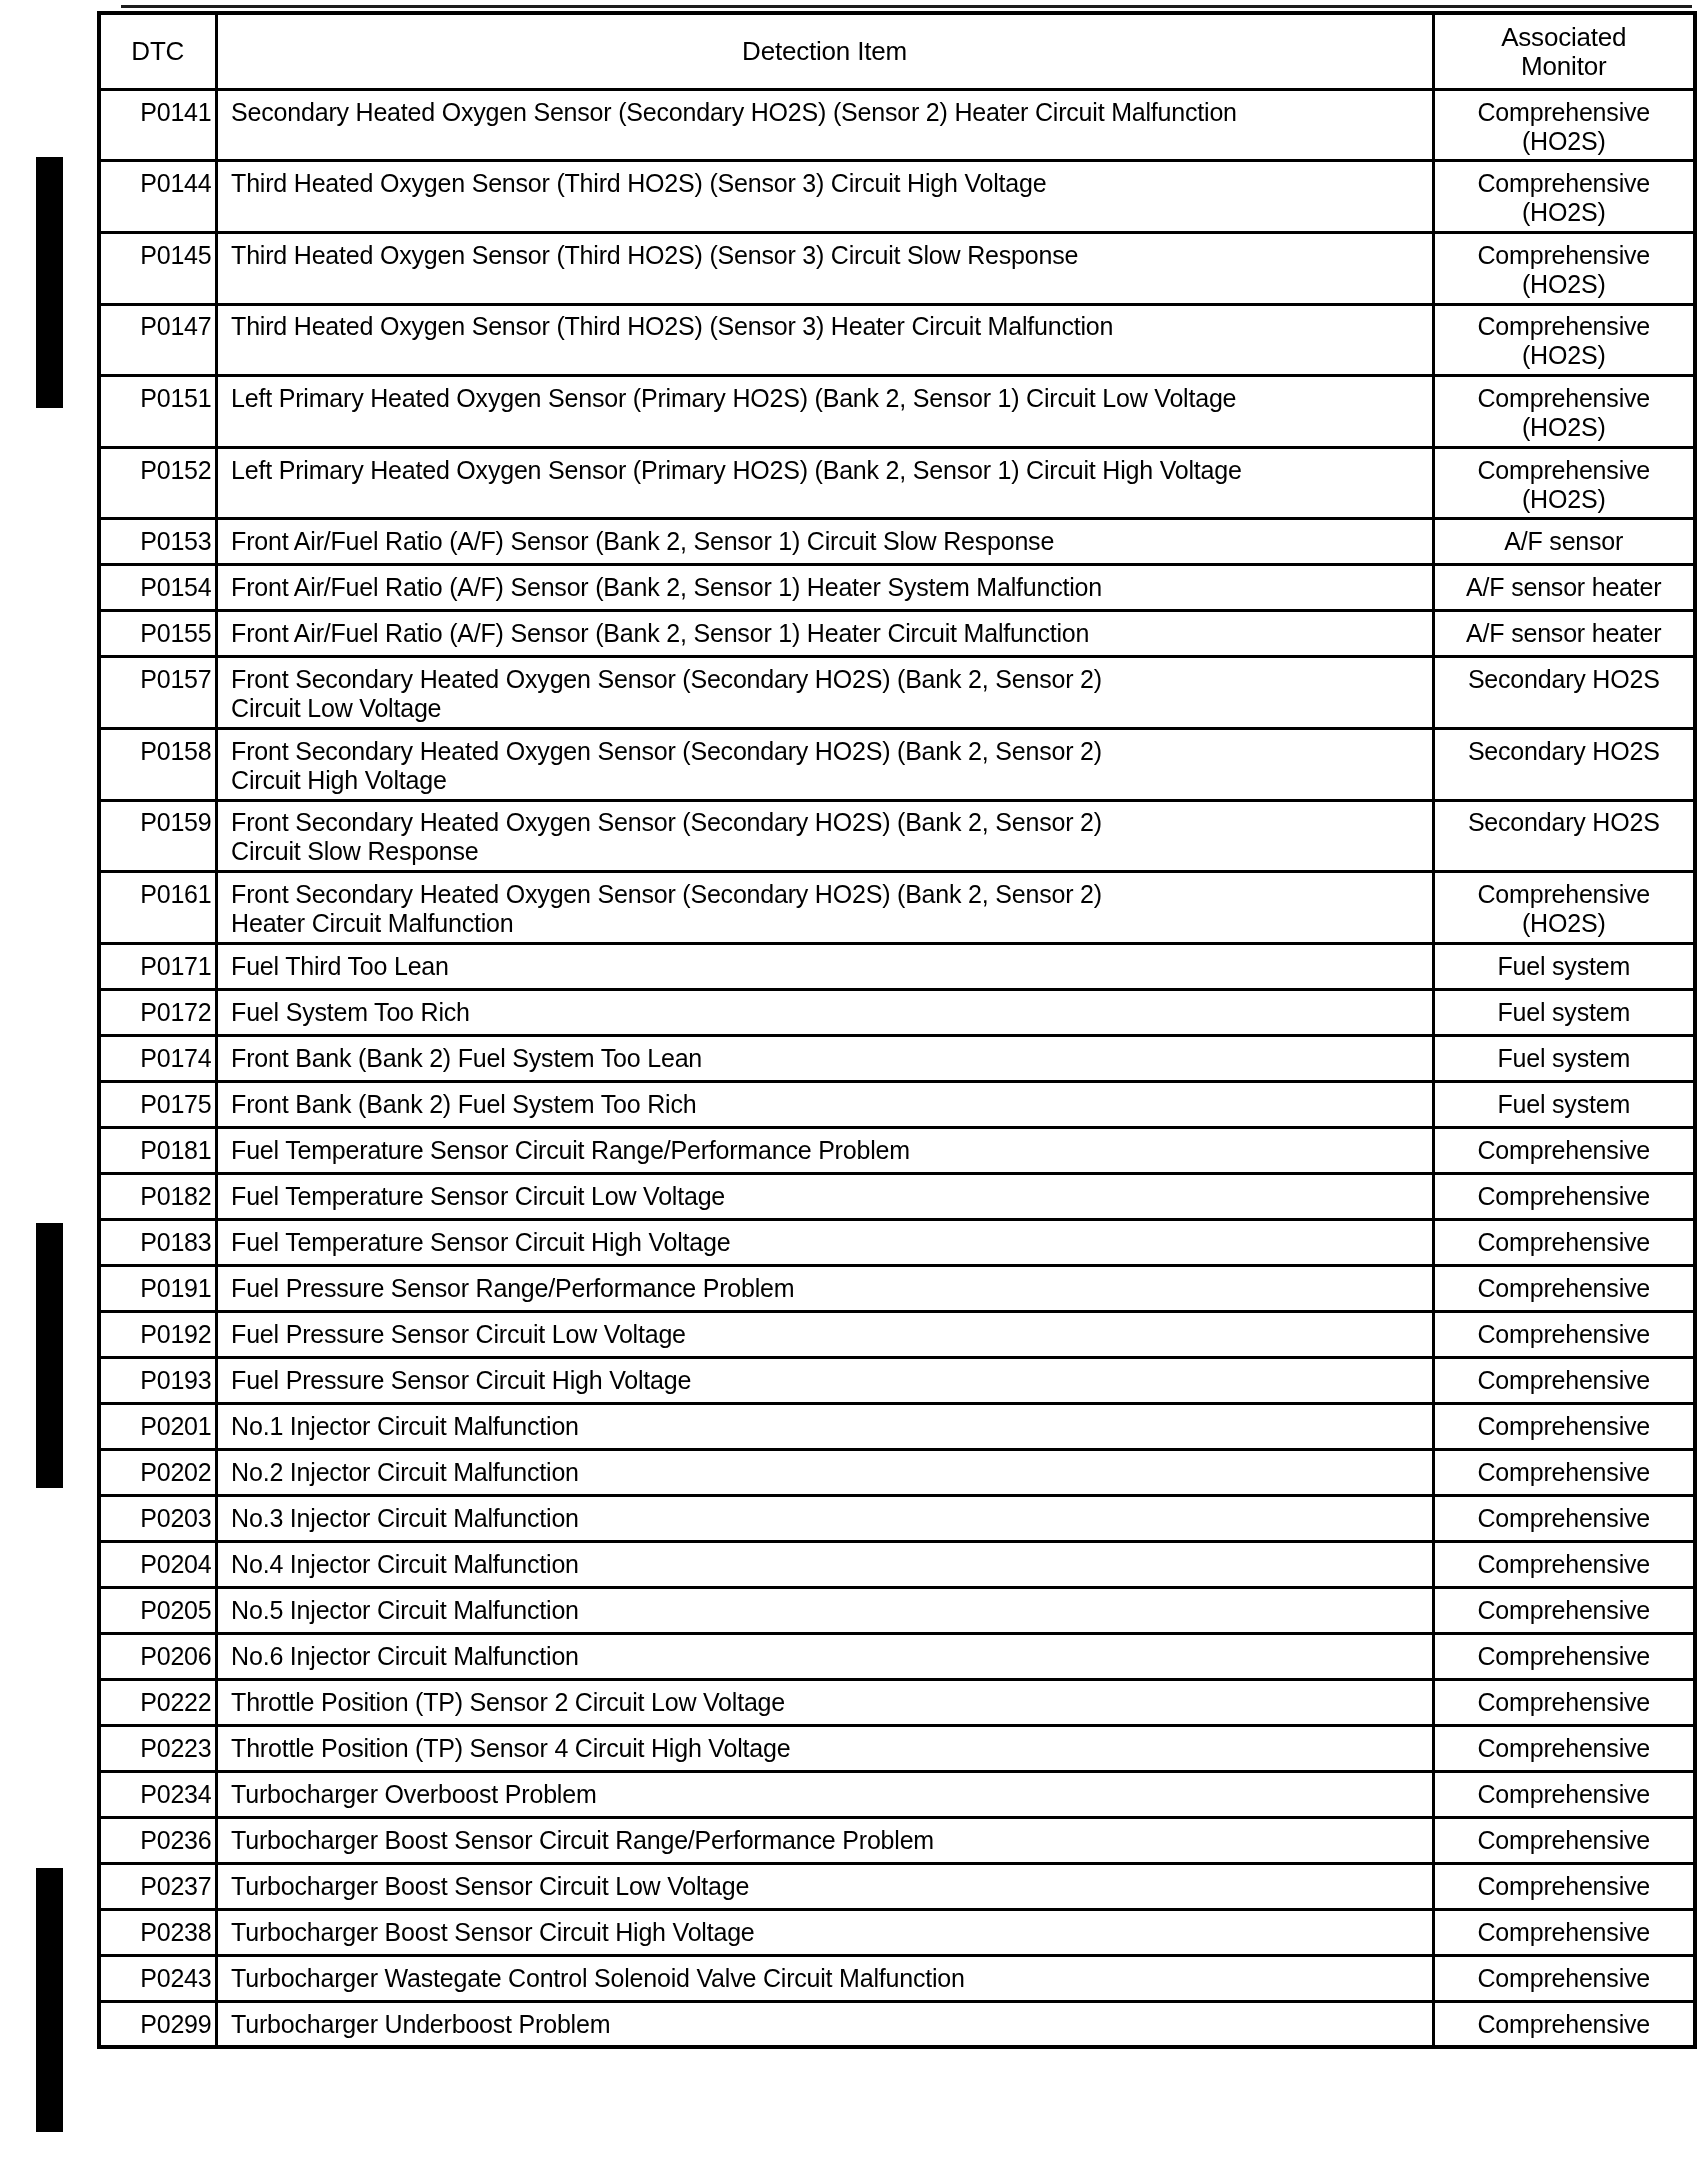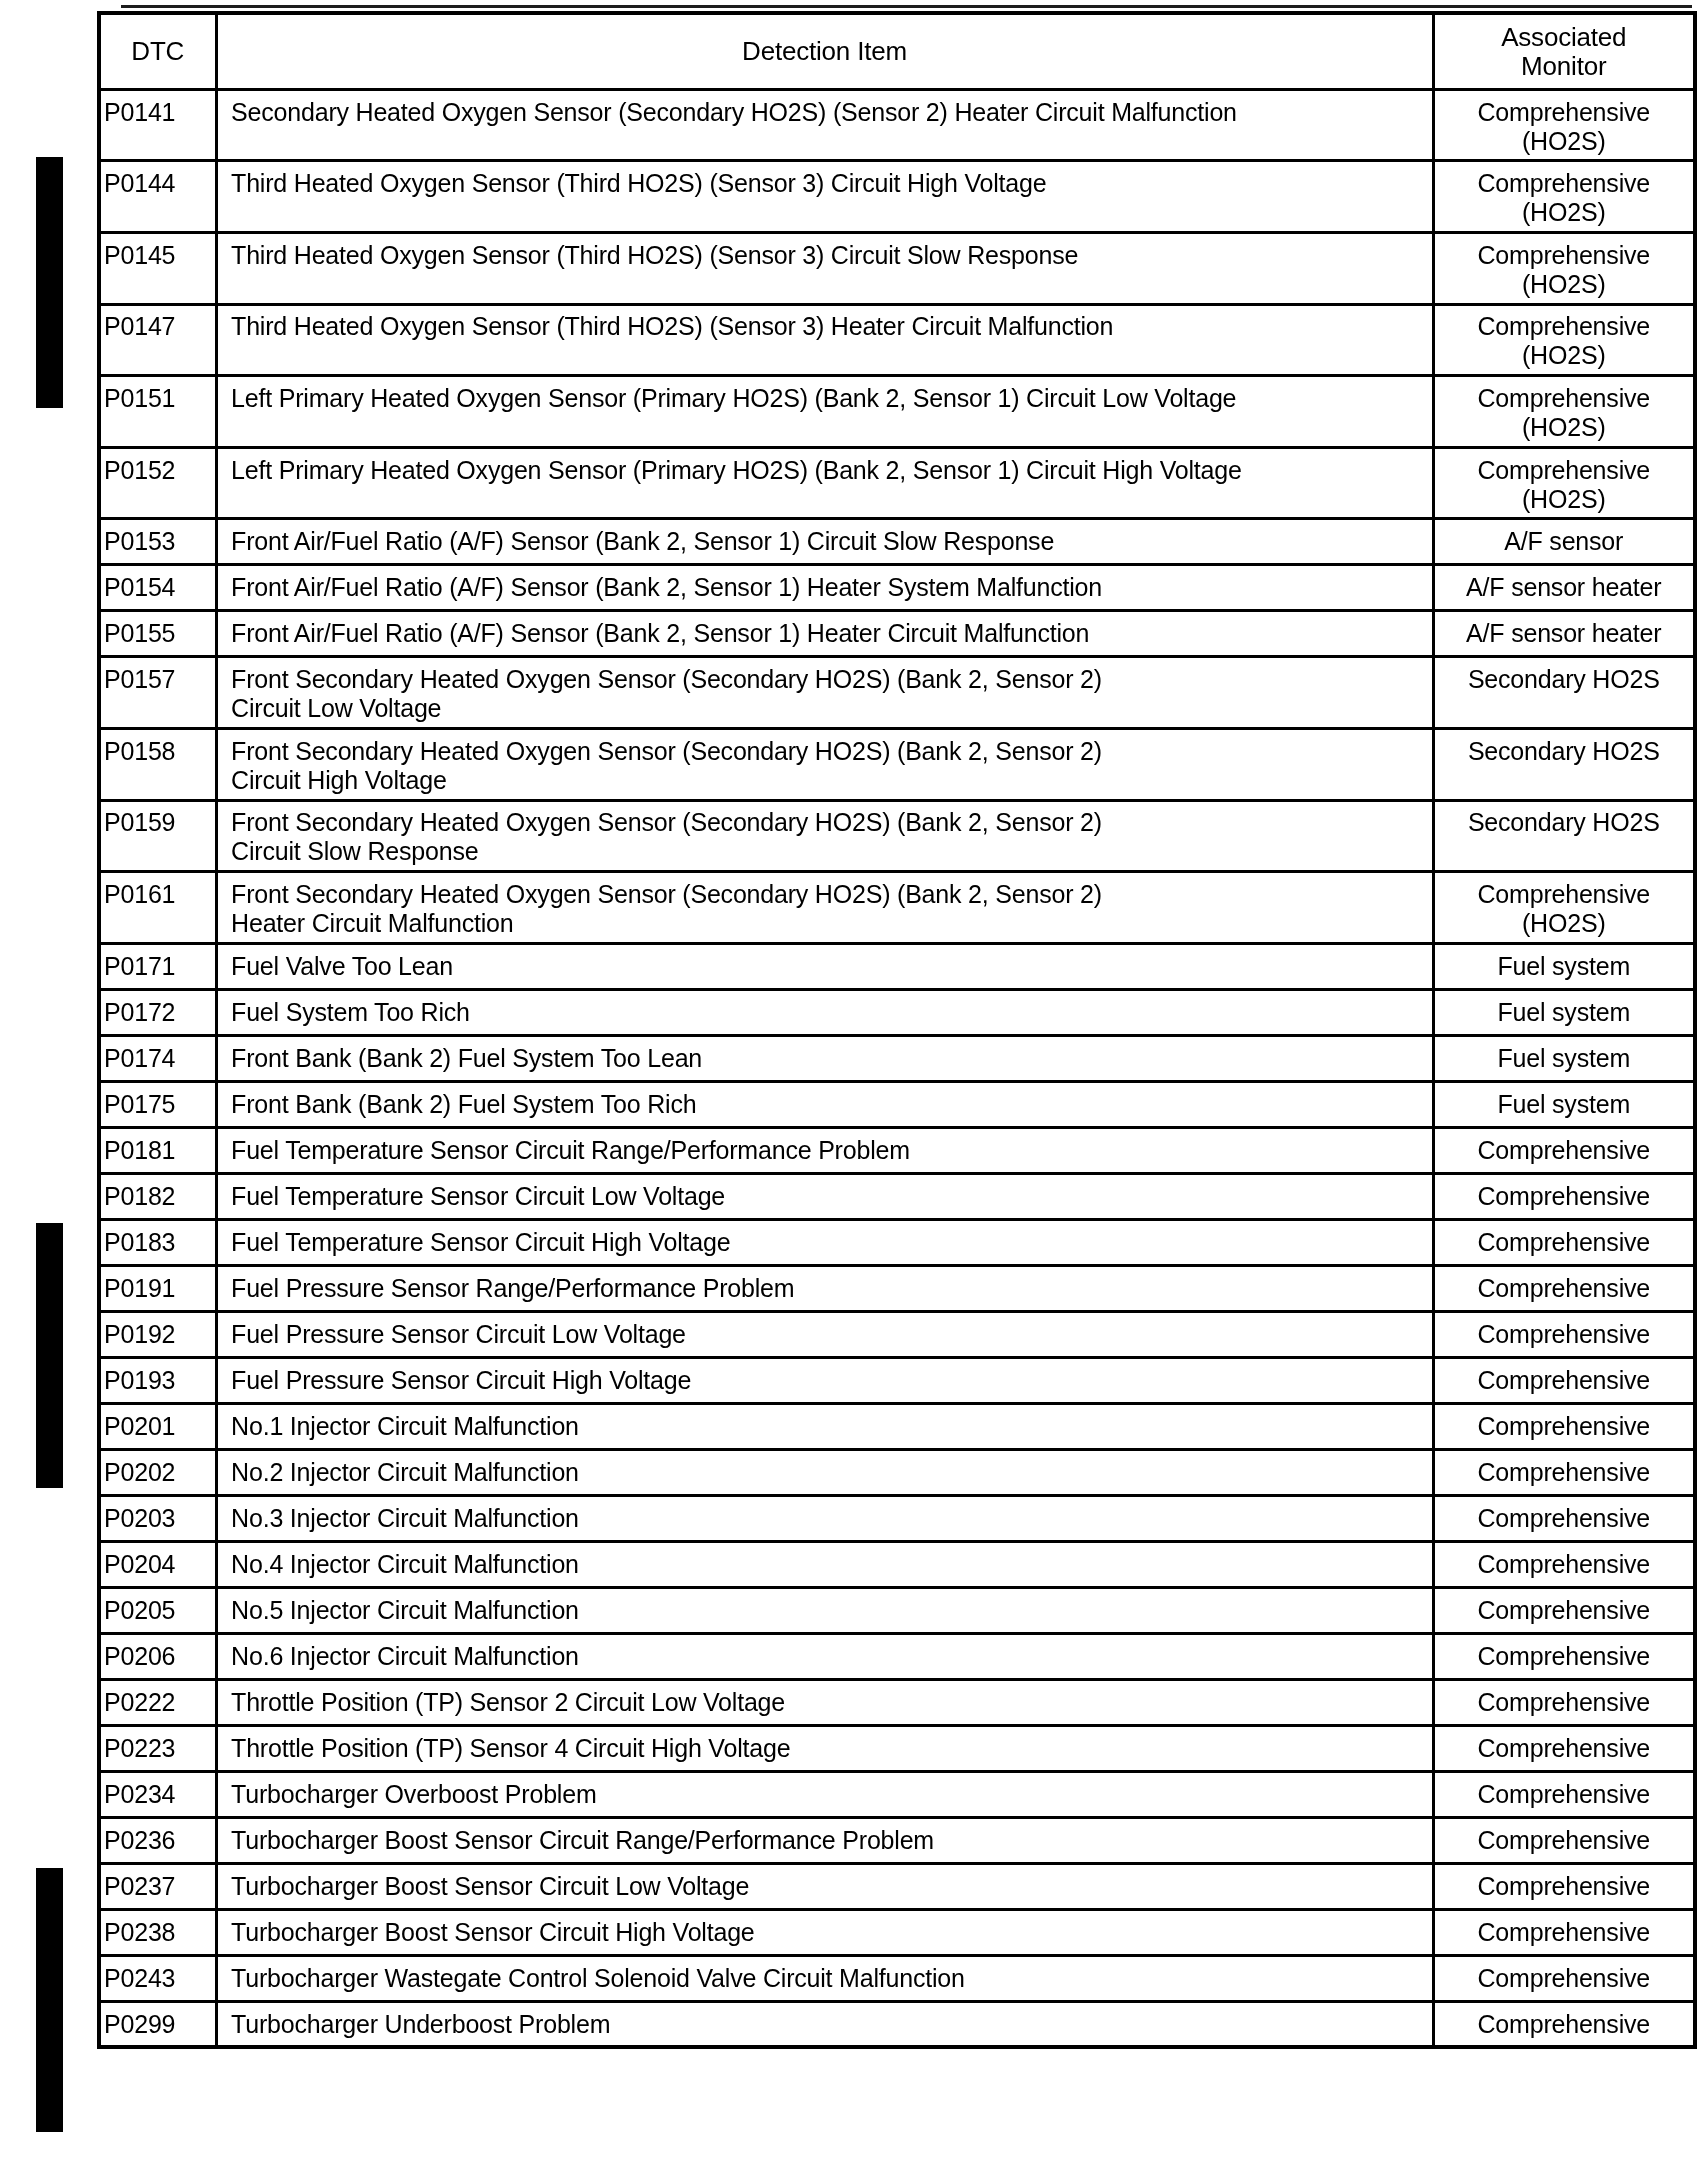--- a/index.html
+++ b/index.html
@@ -60,21 +60,21 @@
     vertical-align: middle;
     font-size: 26px;
     padding: 3px 6px;
   }
   .dtc-table tbody tr { height: 46px; }
   .dtc-table td {
     vertical-align: top;
     padding: 6.8px 10.6px 3.8px 10.6px;
   }
   td.cell-dtc {
-    text-align: left;
+    text-align: right;
     padding-left: 3px;
     padding-right: 3px;
   }
   td.cell-item {
     text-align: left;
     padding-left: 13.6px;
     padding-right: 15px;
     margin-top: 8px;
   }
   td.cell-monitor {
@@ -184,21 +184,21 @@
     </tr>
         <tr>
       <td class="cell-dtc">P0161</td>
       <td class="cell-item">Front Secondary Heated Oxygen Sensor (Secondary HO2S) (Bank 2, Sensor 2)
 Heater Circuit Malfunction</td>
       <td class="cell-monitor">Comprehensive
 (HO2S)</td>
     </tr>
         <tr>
       <td class="cell-dtc">P0171</td>
-      <td class="cell-item">Fuel Valve Too Lean</td>
+      <td class="cell-item">Fuel Third Too Lean</td>
       <td class="cell-monitor">Fuel system</td>
     </tr>
         <tr>
       <td class="cell-dtc">P0172</td>
       <td class="cell-item">Fuel System Too Rich</td>
       <td class="cell-monitor">Fuel system</td>
     </tr>
         <tr>
       <td class="cell-dtc">P0174</td>
       <td class="cell-item">Front Bank (Bank 2) Fuel System Too Lean</td>

